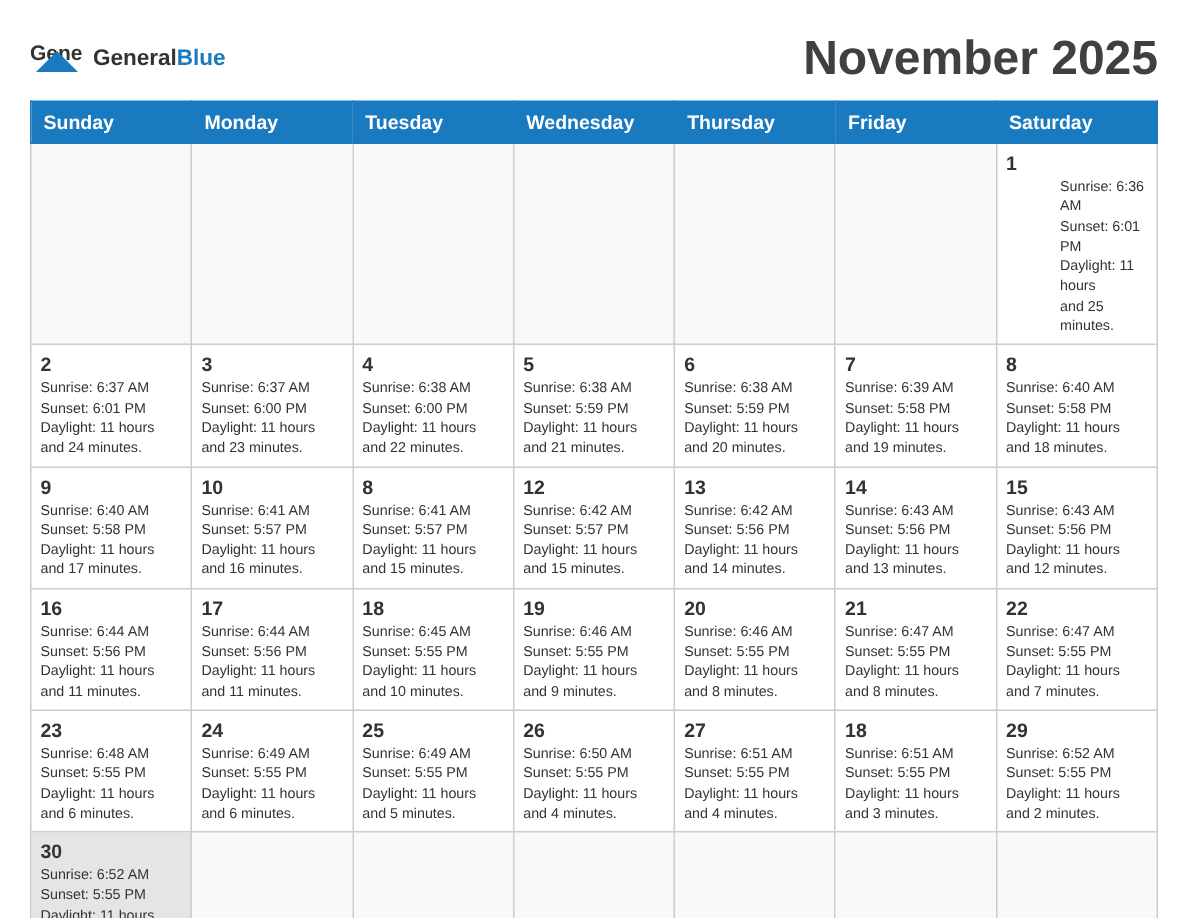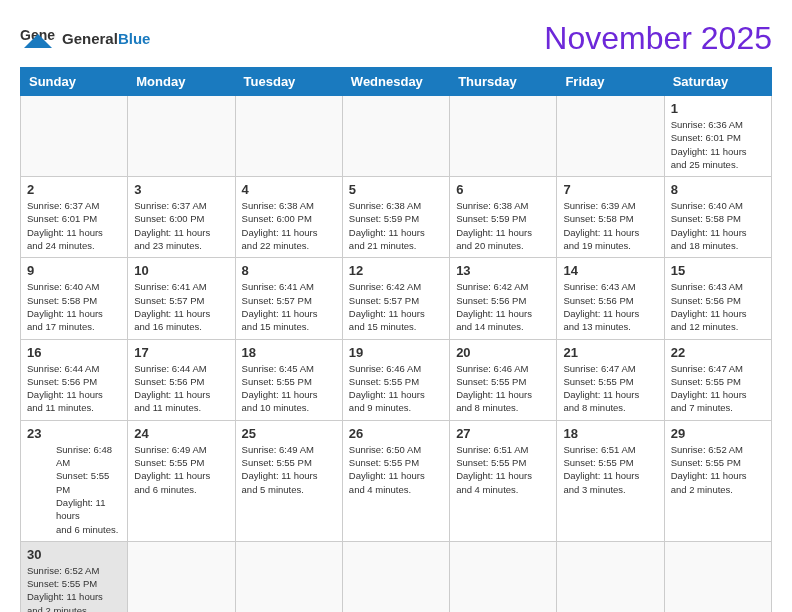--- a/index.html
+++ b/index.html
@@ -23,22 +23,22 @@
     }
     .logo-icon {
       width: 36px;
       height: 36px;
     }
     .title-block {
       text-align: right;
     }
     .month-title {
       font-size: 32px;
-      font-weight: normal;
-      color: #6d28d9;
+      font-weight: bold;
+      color: #404040;
     }
     .location {
       font-size: 14px;
       color: #555;
     }
     .calendar {
       width: 100%;
       border-collapse: collapse;
       border: 1px solid #14b8a6;
     }
@@ -116,21 +116,21 @@
   <tbody id="calendar-body">
   <tr>
         <td class="empty"></td>
         <td class="empty"></td>
         <td class="empty"></td>
         <td class="empty"></td>
         <td class="empty"></td>
         <td class="empty"></td>
         <td>
           <span class="day-num">1</span>
-          <div class="day-info" style="white-space: pre-line;">Sunrise: 6:36 AM
+          <div class="day-info" style="white-space: pre-line; margin-left: 36px;">Sunrise: 6:36 AM
 Sunset: 6:01 PM
 Daylight: 11 hours
 and 25 minutes.</div>
         </td>
       </tr>
       <tr>
         <td>
           <span class="day-num">2</span>
           <div class="day-info" style="white-space: pre-line;">Sunrise: 6:37 AM
 Sunset: 6:01 PM
@@ -278,21 +278,21 @@
           <span class="day-num">22</span>
           <div class="day-info" style="white-space: pre-line;">Sunrise: 6:47 AM
 Sunset: 5:55 PM
 Daylight: 11 hours
 and 7 minutes.</div>
         </td>
       </tr>
       <tr>
         <td>
           <span class="day-num">23</span>
-          <div class="day-info" style="white-space: pre-line; margin-left: 29px;">Sunrise: 6:48 AM
+          <div class="day-info" style="white-space: pre-line;">Sunrise: 6:48 AM
 Sunset: 5:55 PM
 Daylight: 11 hours
 and 6 minutes.</div>
         </td>
         <td>
           <span class="day-num">24</span>
           <div class="day-info" style="white-space: pre-line;">Sunrise: 6:49 AM
 Sunset: 5:55 PM
 Daylight: 11 hours
 and 6 minutes.</div>

